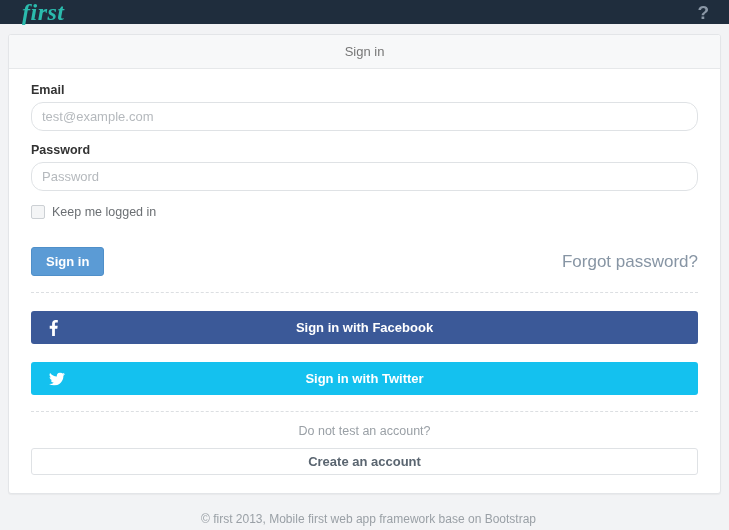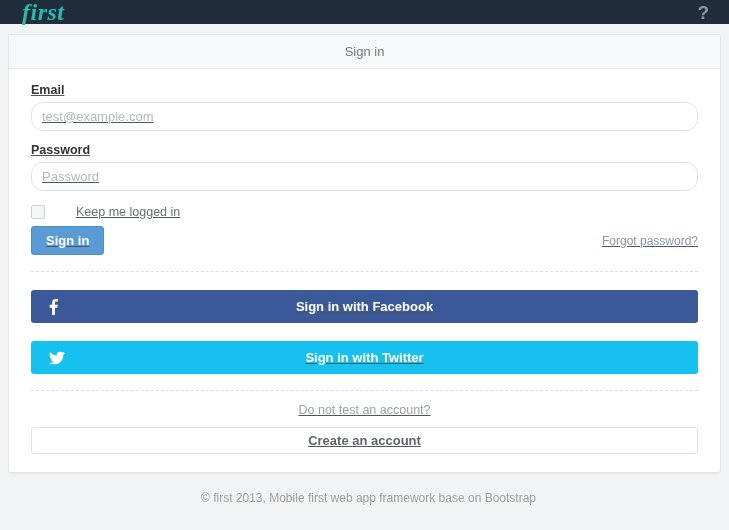--- a/index.html
+++ b/index.html
@@ -56,21 +56,20 @@
   .panel-heading {
     background: #f7f8f9;
     border-bottom: 1px solid #e6e8ea;
     text-align: center;
     padding: 9px 10px;
     font-size: 13px;
     color: #777;
   }
   .panel-body {
     padding: 14px 22px 18px 22px;
-    text-decoration: underline;
   }
 
   
   .form-label {
     display: block;
     font-weight: 700;
     font-size: 12.5px;
     color: #333;
     margin-bottom: 5px;
   }
@@ -87,22 +86,21 @@
     border: 1px solid #dfe2e5;
     border-radius: 12px;
     outline: none;
   }
   .form-control::placeholder { color: #b5b9bd; }
   .form-group { margin-bottom: 12px; }
 
   .checkbox-row {
     display: flex;
     align-items: center;
-    margin: 14px 0 7px 0;
-    gap: 24px;
+    margin: 14px 0 28px 0;
   }
   .checkbox-box {
     width: 12px;
     height: 12px;
     border: 1px solid #ccd0d4;
     background: #f4f5f6;
     border-radius: 2px;
     margin-right: 7px;
     flex: none;
     cursor: pointer;
@@ -124,21 +122,21 @@
     font-weight: 700;
     font-size: 13px;
     font-family: "Liberation Sans", sans-serif;
     padding: 7px 14px;
     border-radius: 3px;
     cursor: pointer;
     line-height: 1;
   }
   .link-muted {
     color: #8795a4;
-    font-size: 12px;
+    font-size: 17px;
     text-decoration: none;
     cursor: pointer;
   }
 
   .divider-dashed {
     border: 0;
     border-top: 1px dashed #dcdfe2;
     margin: 16px 0 12px 0;
   }
 

